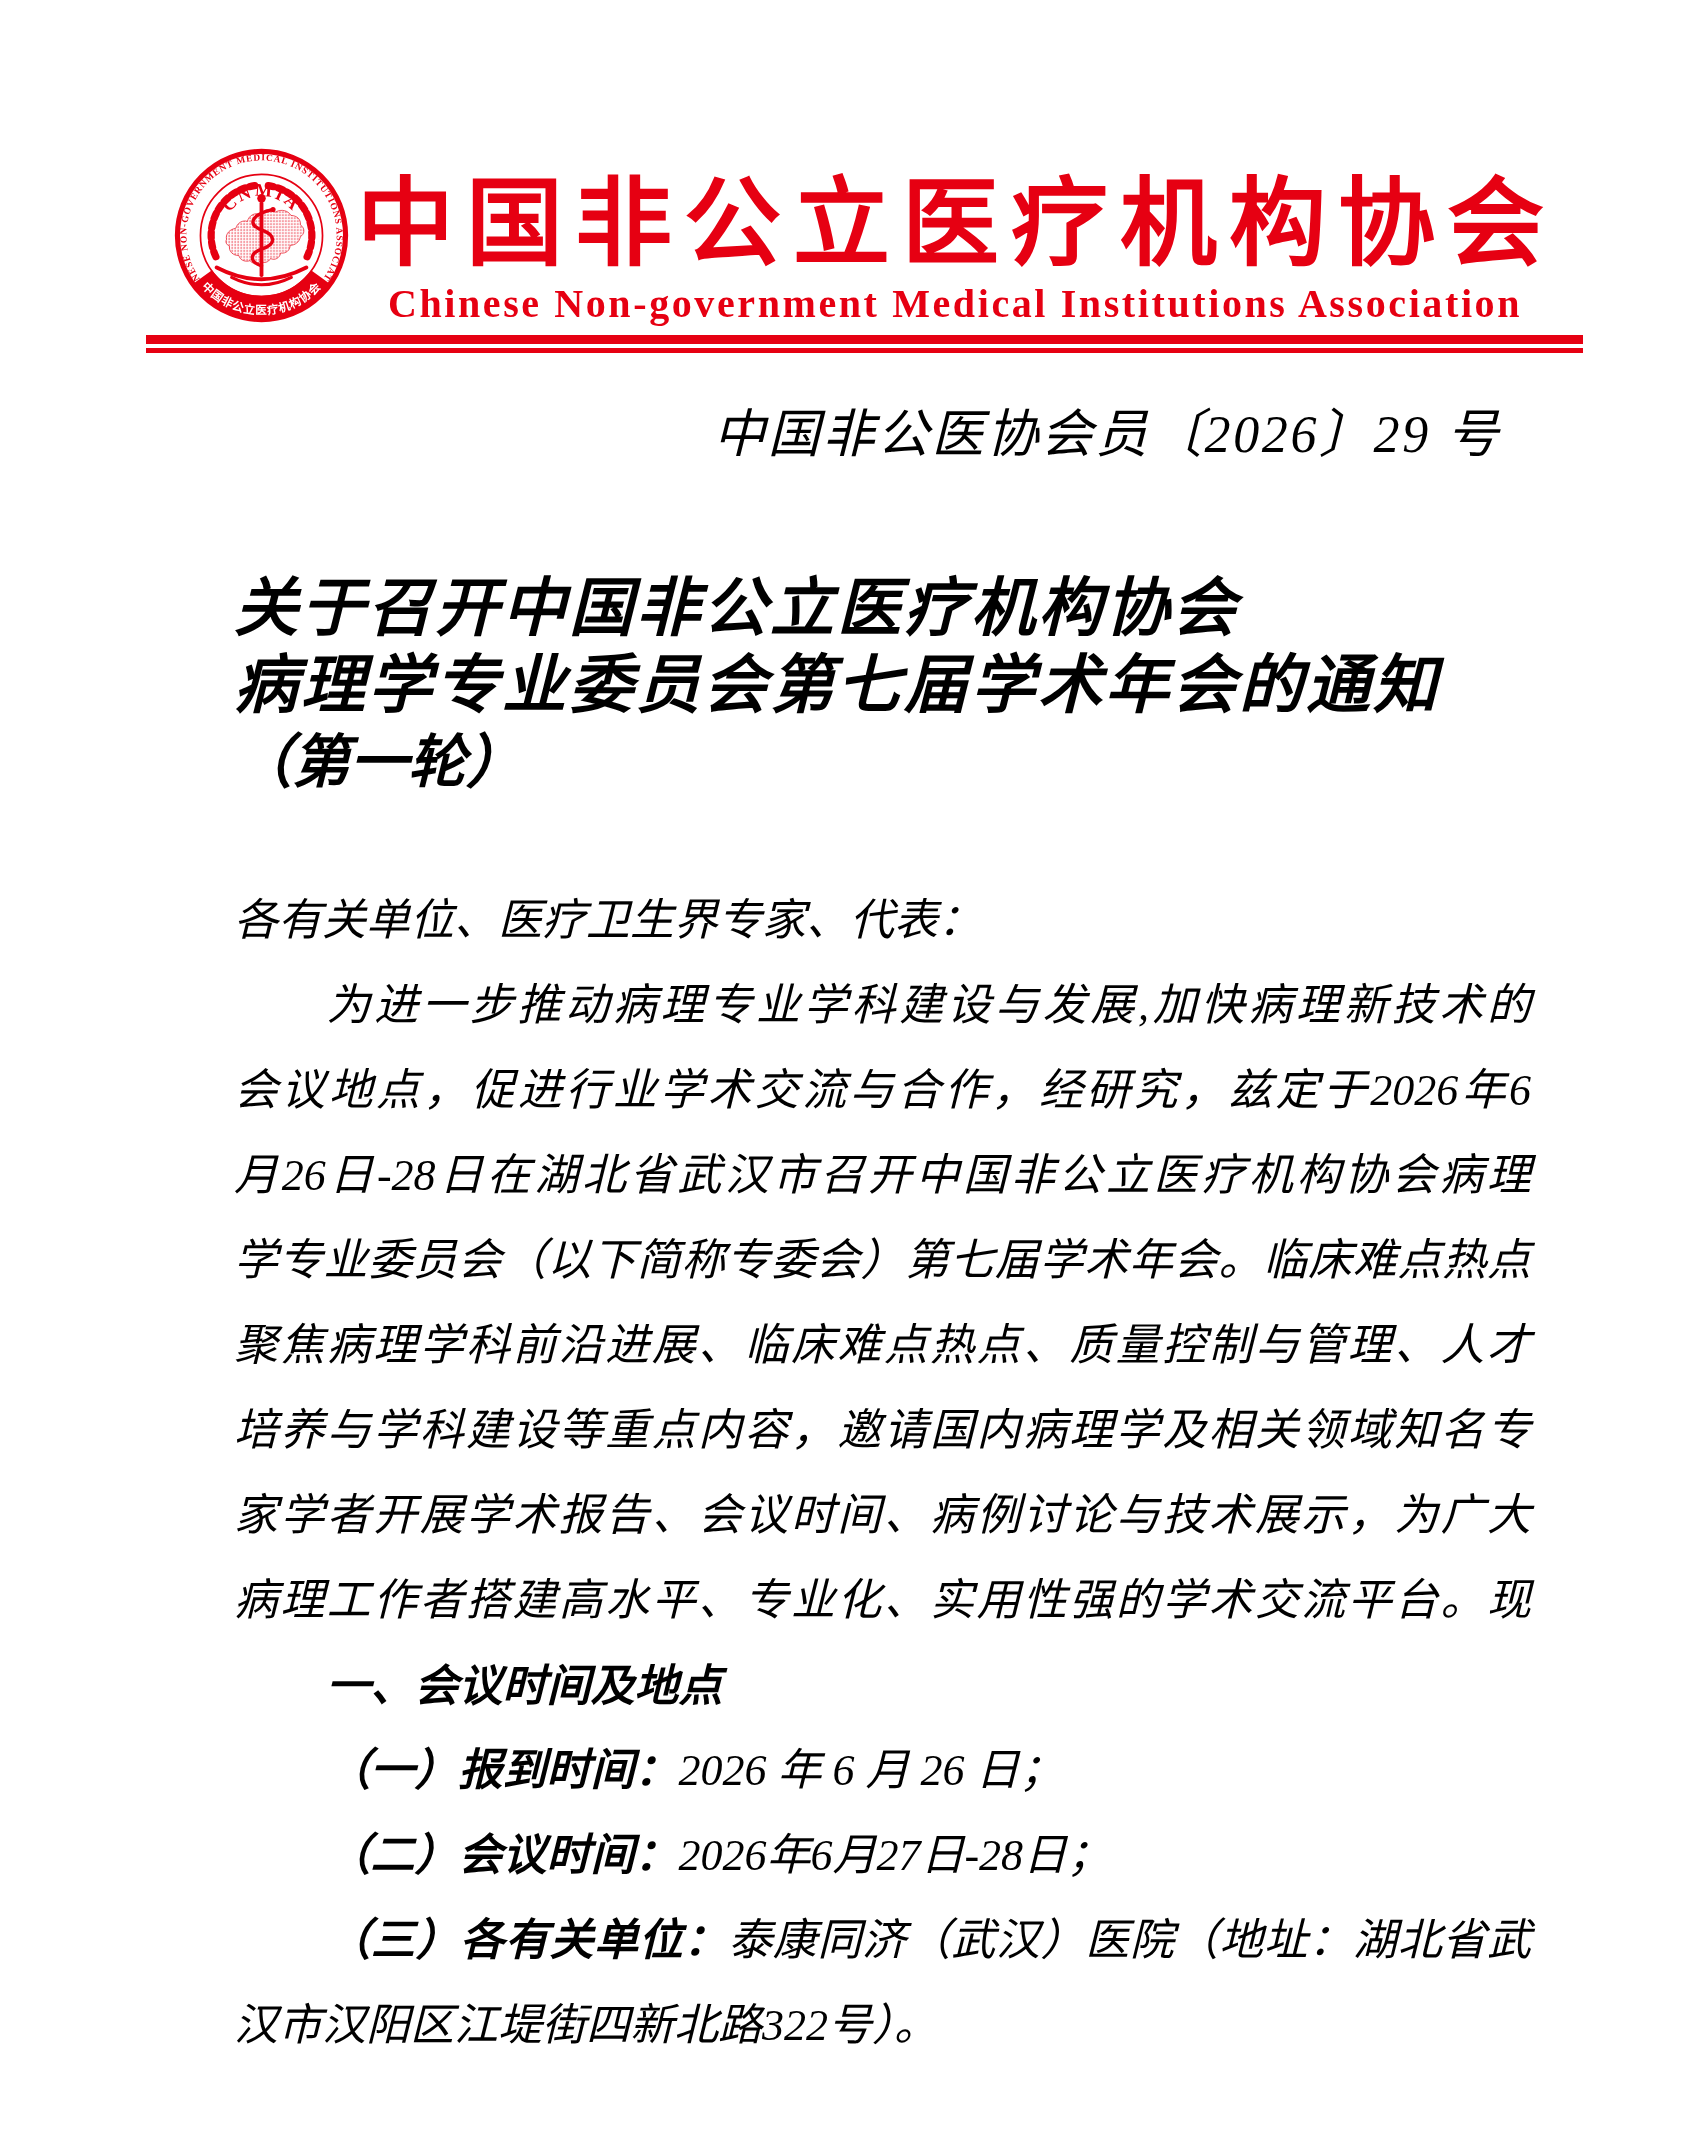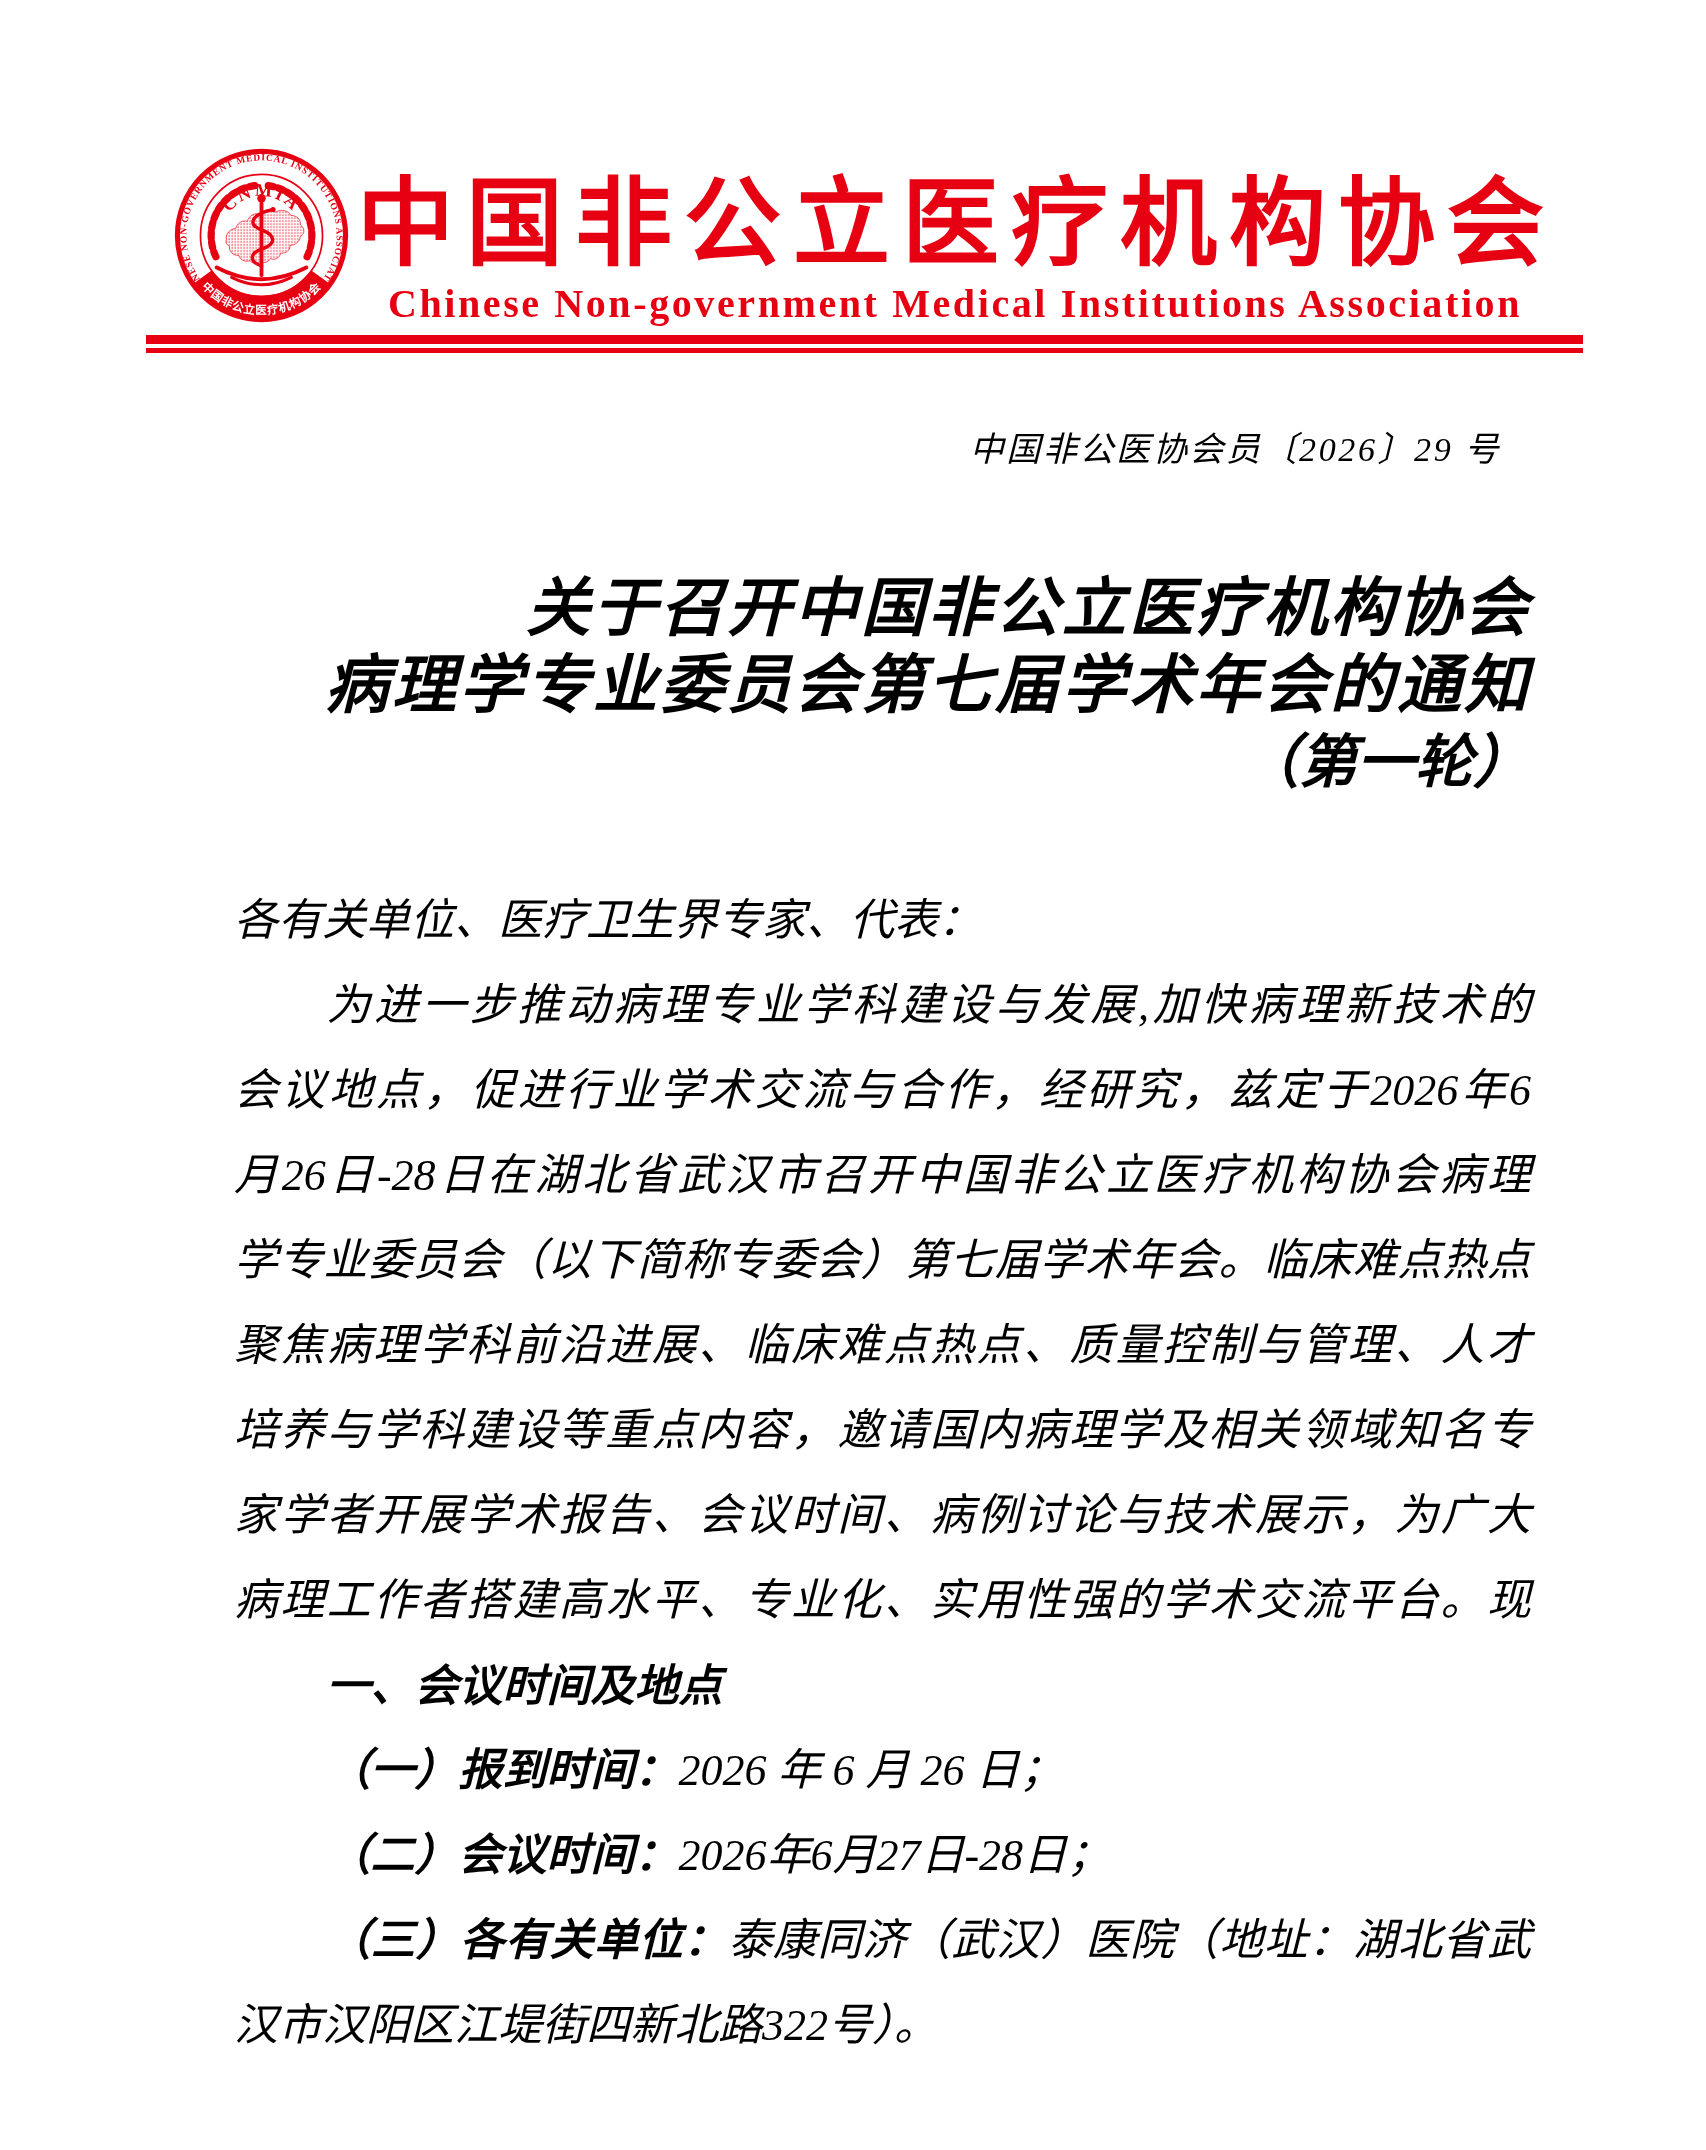--- a/index.html
+++ b/index.html
@@ -39,32 +39,32 @@
     text-align: center;
     white-space: nowrap;
   }
   .rule { position: absolute; left: 146px; width: 1437px; background: #e60012; }
   .rule-top-thick    { top: 335px;  height: 8.6px; }
   .rule-top-thin     { top: 348px;  height: 4.7px; }
 
   
   .doc-number {
     position: absolute;
-    right: 206px; top: 426px;
-    font-size: 34px; line-height: 48px;
+    right: 206px; top: 411px;
+    font-size: 52px; line-height: 48px;
     letter-spacing: 2.6px;
     font-style: italic;
     white-space: nowrap;
   }
 
   
   .notice-title {
     position: absolute;
     left: 234px; top: 570px; width: 1297px;
-    text-align: right;
+    text-align: left;
     font-weight: bold;
     font-style: italic;
   }
   .notice-title .t-line { font-size: 64px; line-height: 77px; letter-spacing: 3px; white-space: nowrap; }
   .notice-title .t-sub  { font-size: 58px; line-height: 77px; letter-spacing: 0; }
 
   
   .body-text {
     position: absolute;
     left: 234px; top: 878px; width: 1297px;

